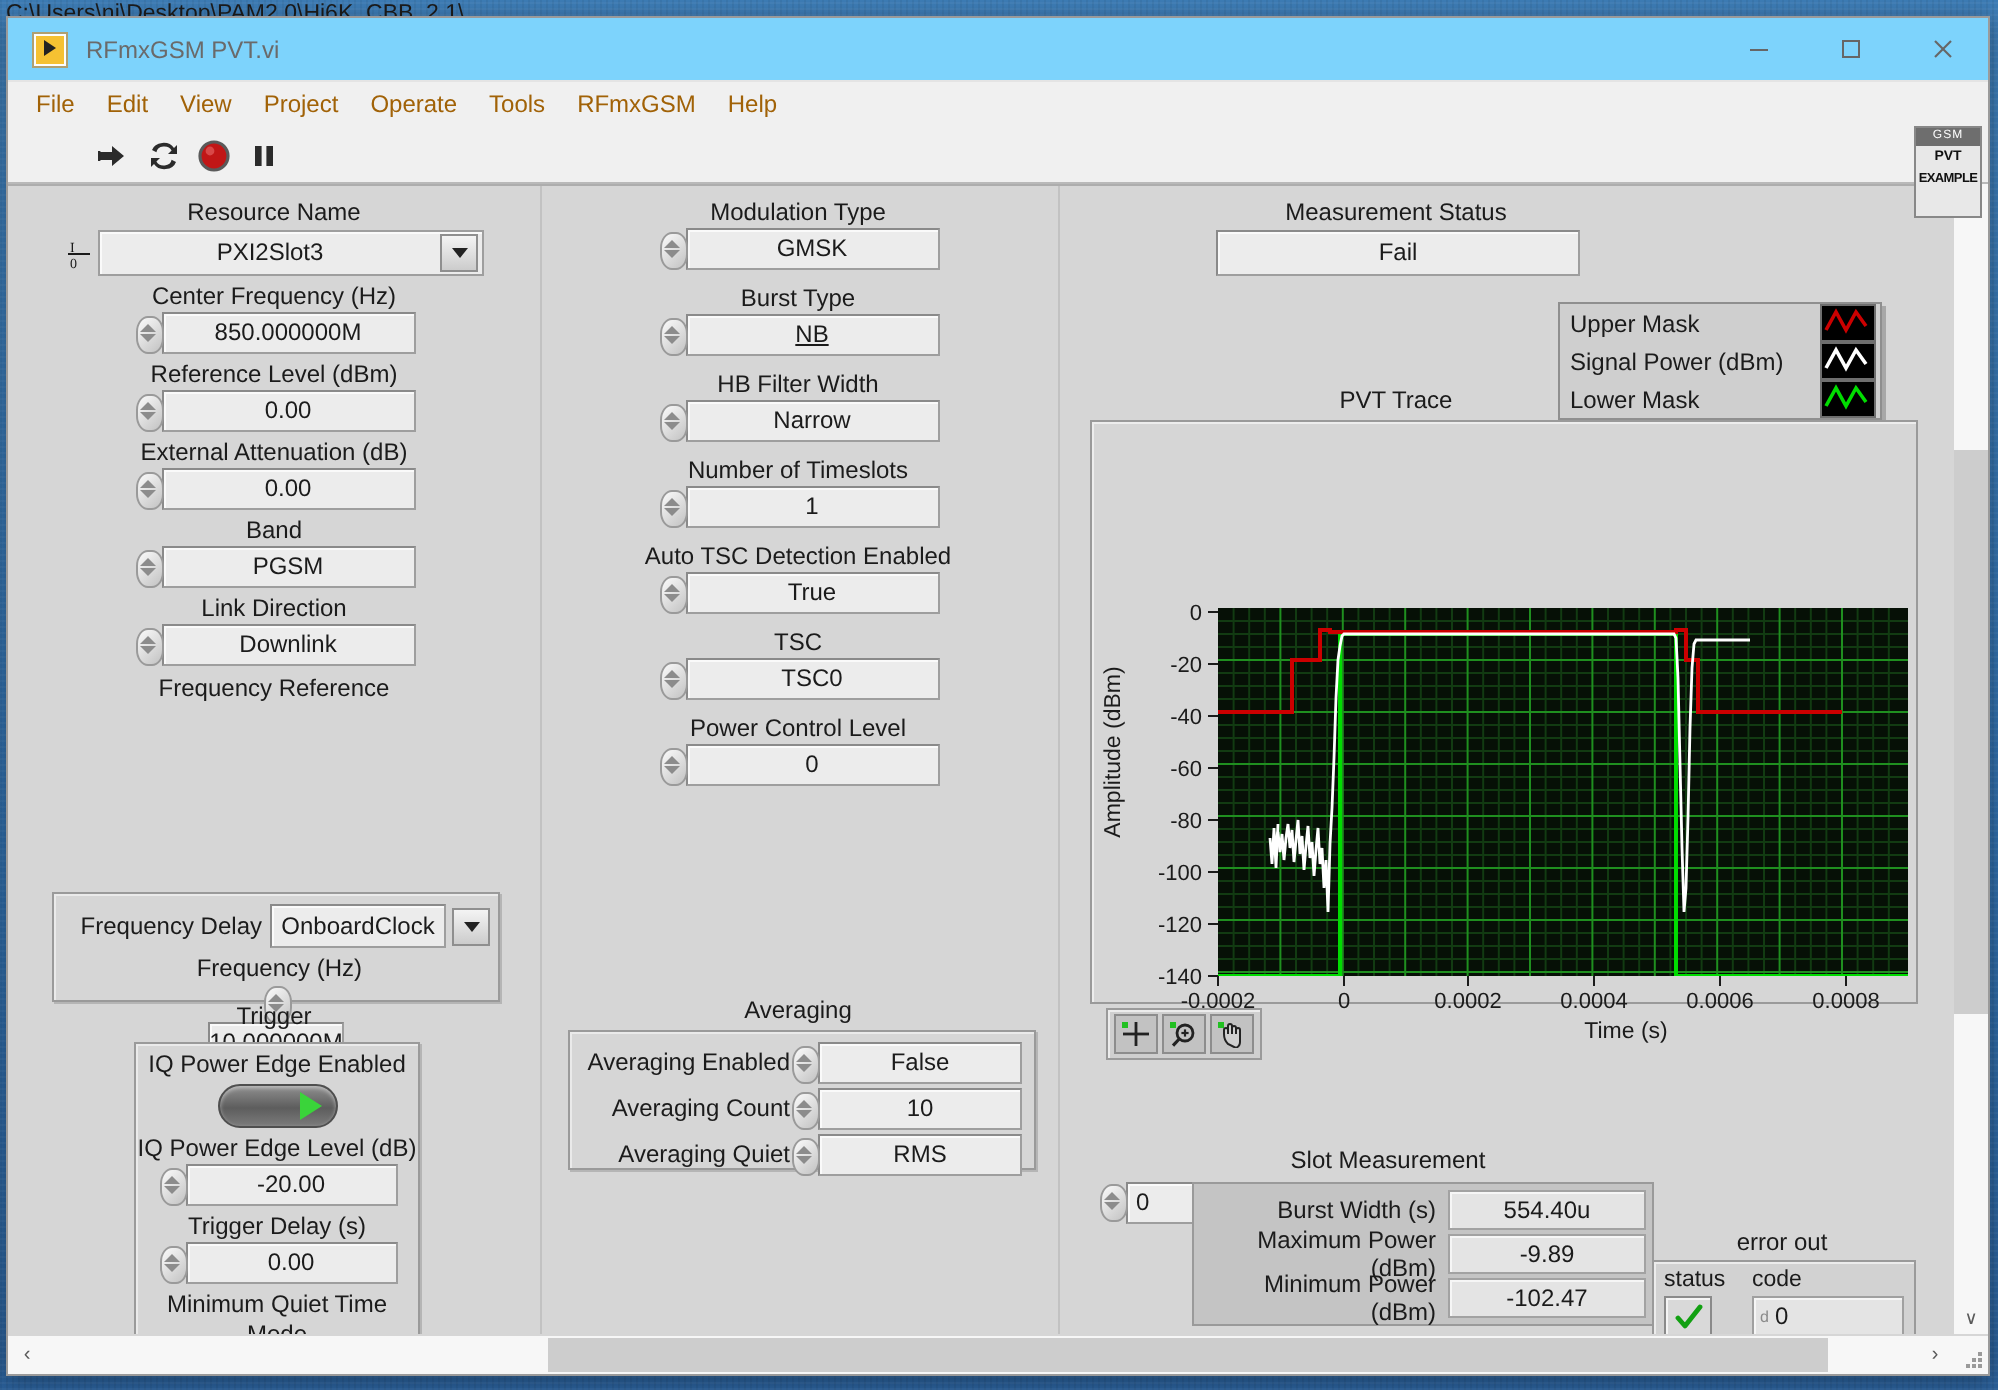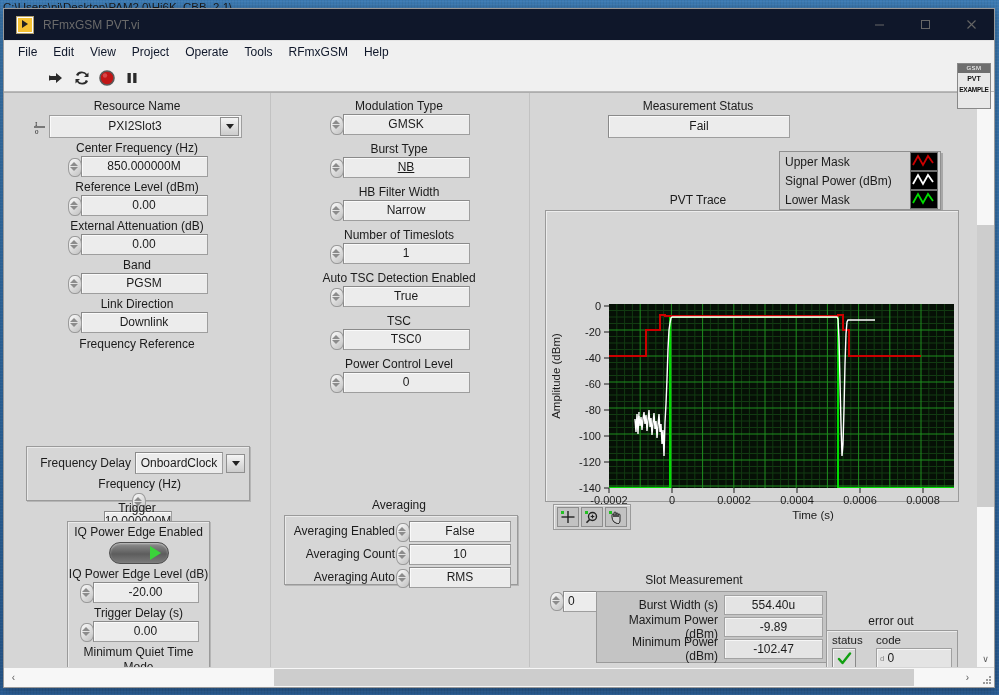--- a/index.html
+++ b/index.html
@@ -20,21 +20,21 @@
     position:absolute;left:3px;top:1px;width:290px;height:14px;
     font-size:11.5px;color:#1b1b1b;white-space:nowrap;overflow:hidden;
   }
   
   #win{
     position:absolute;left:3px;top:8px;width:990px;height:678px;
     background:#f0f0f0;border:1px solid #9a9a9a;box-shadow:0 2px 10px rgba(0,0,0,.35);
     display:flex;flex-direction:column;
   }
   #titlebar{
-    height:31px;background:#0f172a;display:flex;align-items:center;
+    height:31px;background:#7dd3fc;display:flex;align-items:center;
     border-bottom:1px solid #e4e4e4;flex:none;
   }
   #appicon{
     width:16px;height:16px;margin-left:12px;margin-right:9px;flex:none;
     background:#fdfdfd;border:1px solid #b0a070;position:relative;
   }
   #appicon:after{
     content:"";position:absolute;left:1px;top:1px;right:1px;bottom:1px;
     background:#f5c132;
   }
@@ -46,21 +46,21 @@
   .winbtn{
     width:46px;height:31px;display:flex;align-items:center;justify-content:center;
     font-size:13px;color:#555;flex:none;
   }
   .winbtn svg{display:block;}
   
   #menubar{
     height:22px;background:#f0f0f0;display:flex;align-items:center;
     padding-left:6px;flex:none;border-bottom:1px solid #f0f0f0;
   }
-  .menuitem{font-size:12px;color:#0f172a;padding:2px 8px;}
+  .menuitem{font-size:12px;color:#a16207;padding:2px 8px;}
   
   #toolbar{
     height:27px;background:#f0f0f0;display:flex;align-items:center;flex:none;
     border-bottom:1px solid #b9b9b9;position:relative;
   }
   #tbgroup{display:flex;align-items:center;gap:7px;margin-left:44px;}
   .tbicon{width:18px;height:18px;position:relative;}
   #tbspacer{flex:1;}
   #helpicon{font-size:16px;font-weight:bold;color:#e8c000;
     -webkit-text-stroke:0px;margin-right:8px;text-shadow:0 0 1px #7a6800;}
@@ -497,21 +497,21 @@
         <div style="display:flex;align-items:center;margin:2px 6px 0 6px;">
           <div class="lblL" style="width:104px;">Averaging Count</div>
           <div class="spin">
                 <div class="spinbg"></div>
                 <div class="up"></div>
                 <div class="dn"></div>
               </div>
           <div class="field" style="flex:1;">10</div>
         </div>
         <div style="display:flex;align-items:center;margin:2px 6px 0 6px;">
-          <div class="lblL" style="width:104px;">Averaging Auto</div>
+          <div class="lblL" style="width:104px;">Averaging Quiet</div>
           <div class="spin">
                 <div class="spinbg"></div>
                 <div class="up"></div>
                 <div class="dn"></div>
               </div>
           <div class="field" style="flex:1;">RMS</div>
         </div>
       </div>
 
       <div class="lbl" style="position:absolute;left:604px;top:6px;width:180px;">Measurement Status</div>

